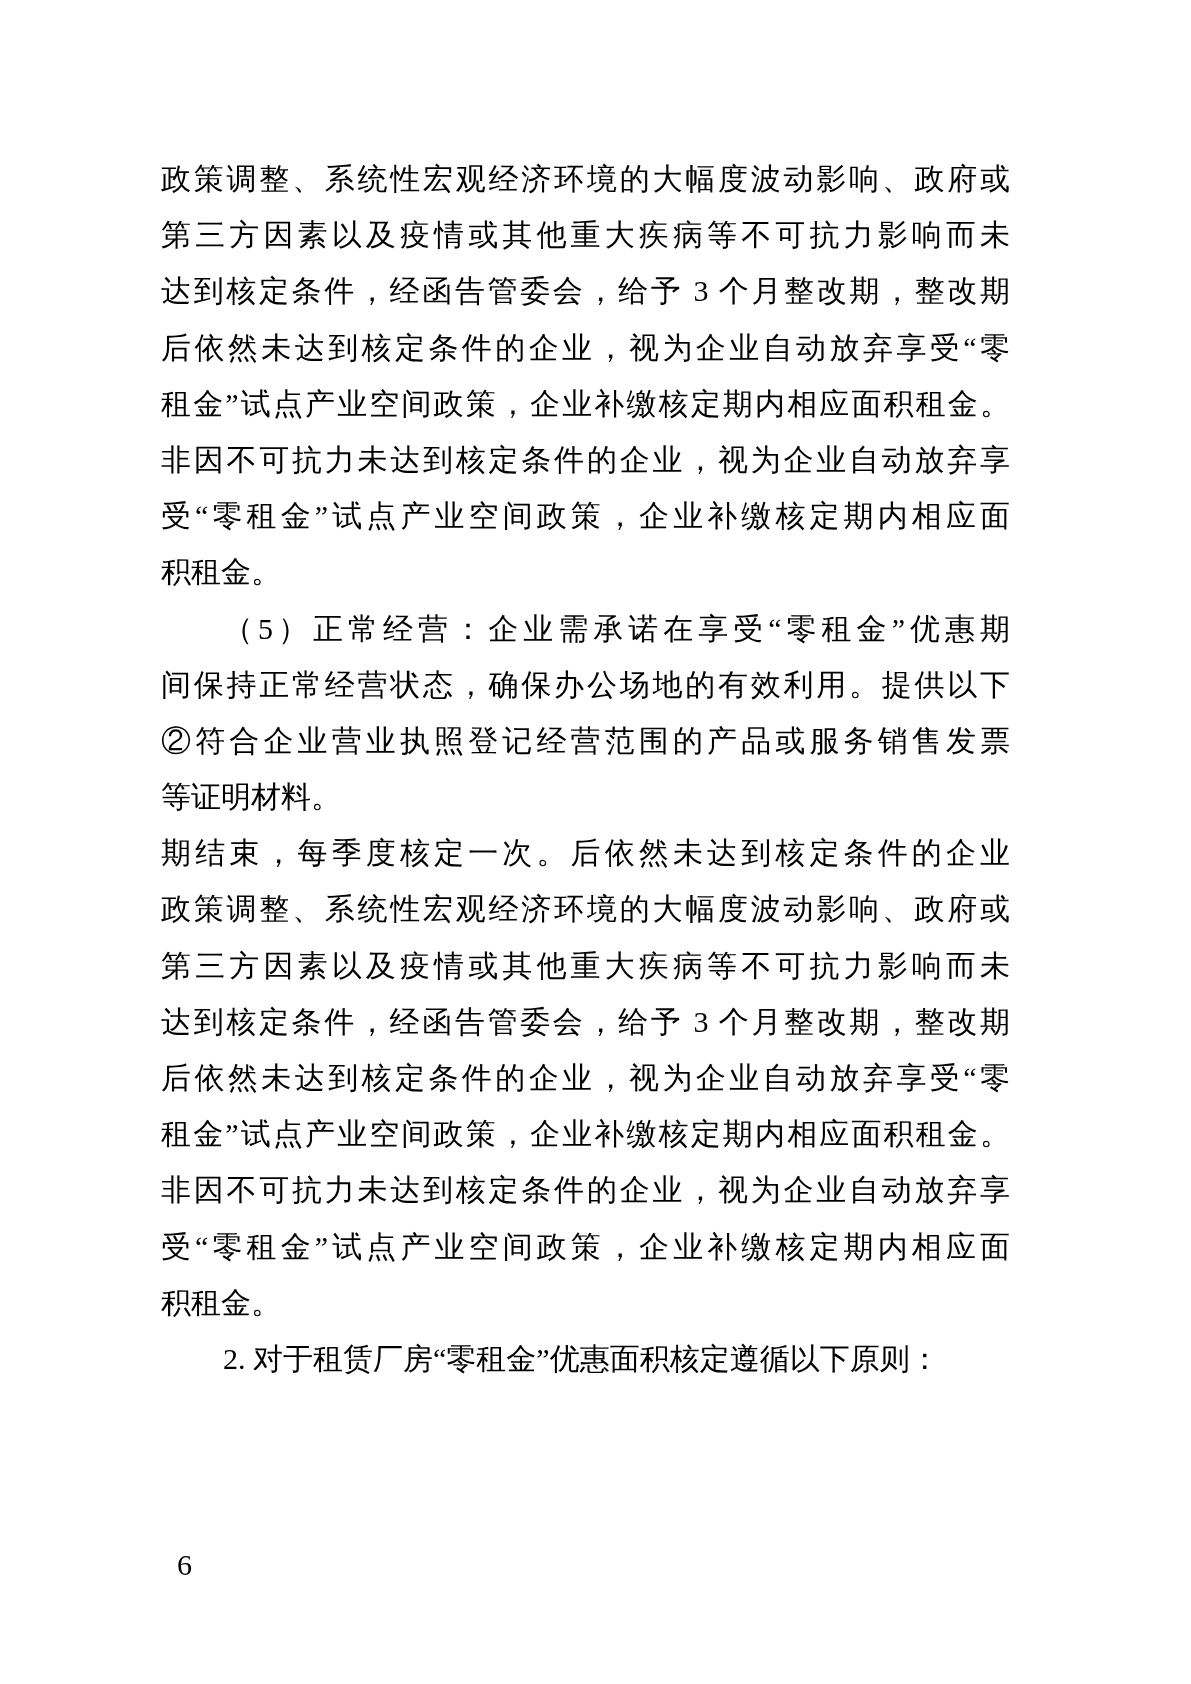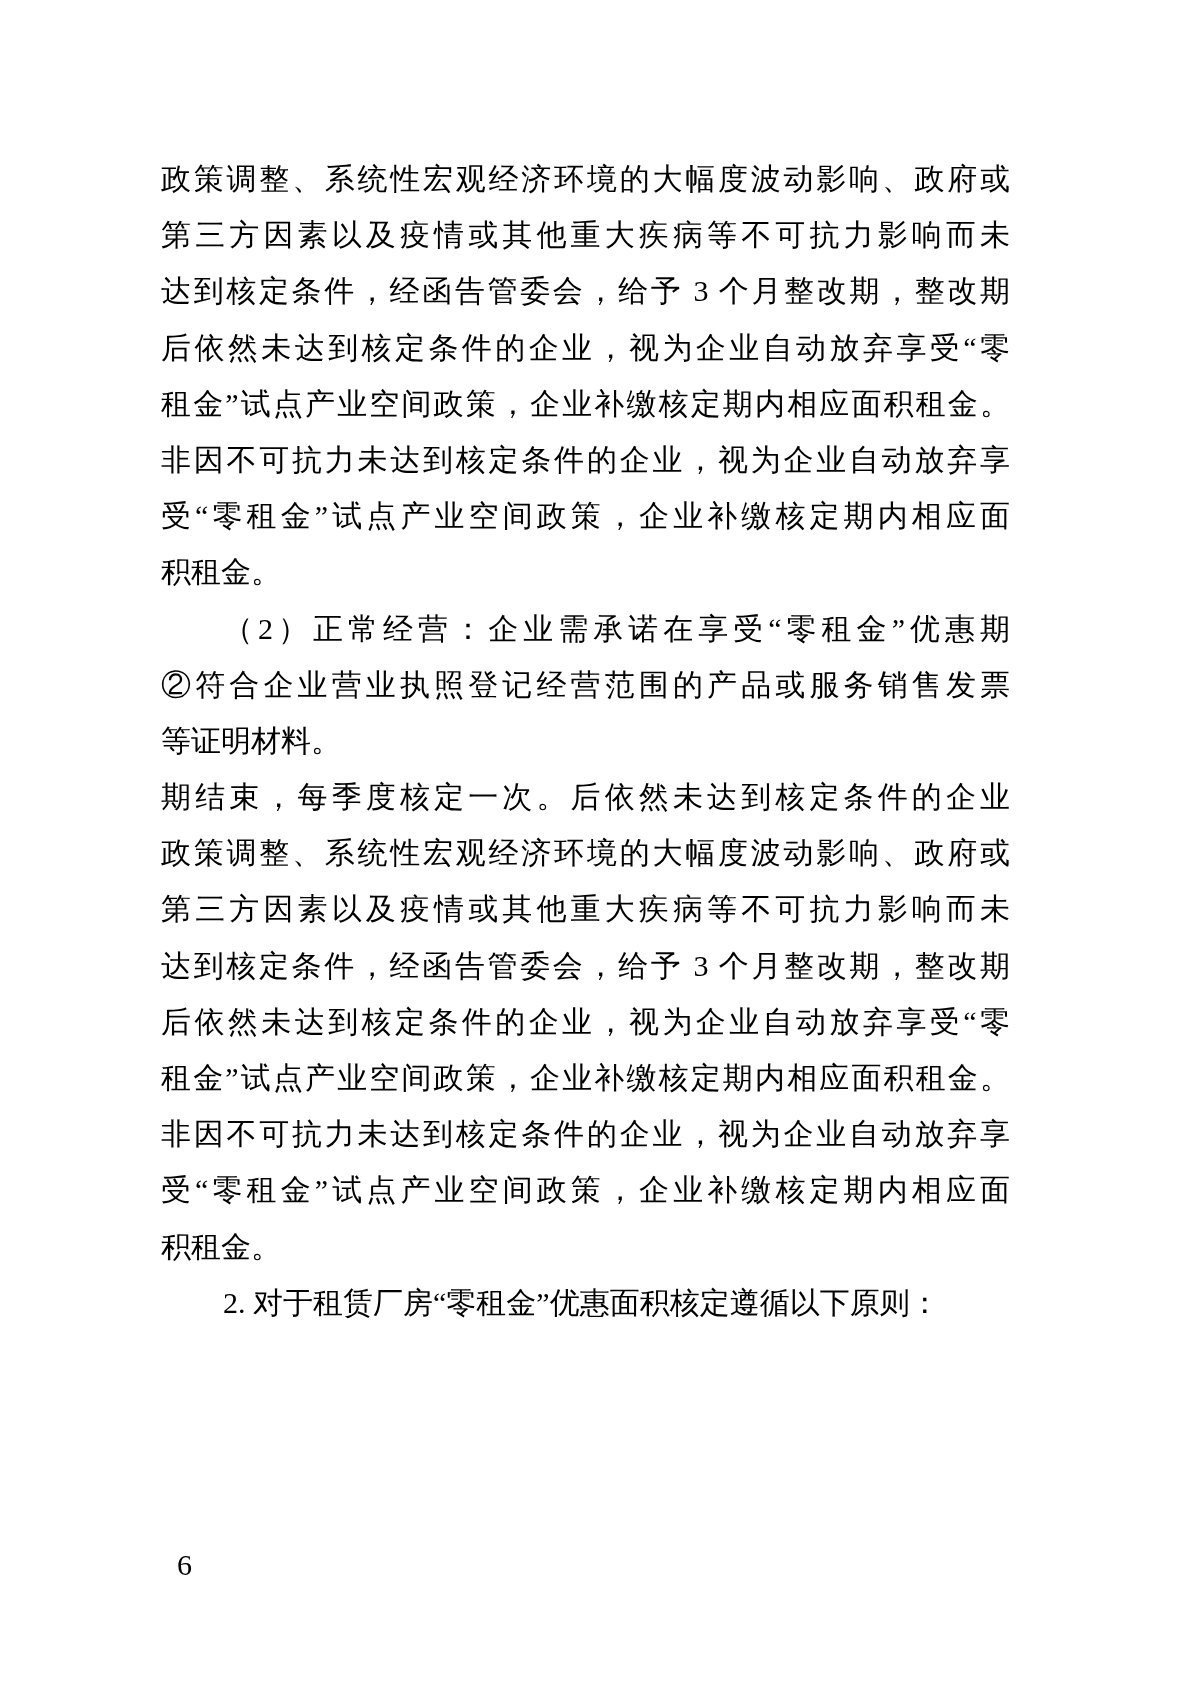--- a/index.html
+++ b/index.html
@@ -59,21 +59,22 @@
         <div class="line">政策调整、系统性宏观经济环境的大幅度波动影响、政府或</div>
         <div class="line">第三方因素以及疫情或其他重大疾病等不可抗力影响而未</div>
         <div class="line">达到核定条件，经函告管委会，给予 3 个月整改期，整改期</div>
         <div class="line">后依然未达到核定条件的企业，视为企业自动放弃享受“零</div>
         <div class="line">租金”试点产业空间政策，企业补缴核定期内相应面积租金。</div>
         <div class="line">非因不可抗力未达到核定条件的企业，视为企业自动放弃享</div>
         <div class="line">受“零租金”试点产业空间政策，企业补缴核定期内相应面</div>
         <div class="line last">积租金。</div>
       </div>
       <div class="paragraph">
-        <div class="line indent">（2）正常经营：企业需承诺在享受“零租金”优惠期</div>
+        <div class="line indent">（5）正常经营：企业需承诺在享受“零租金”优惠期</div>
+        <div class="line">间保持正常经营状态，确保办公场地的有效利用。提供以下</div>
         <div class="line">②符合企业营业执照登记经营范围的产品或服务销售发票</div>
         <div class="line last">等证明材料。</div>
       </div>
       <div class="paragraph">
         <div class="line">期结束，每季度核定一次。后依然未达到核定条件的企业</div>
         <div class="line">政策调整、系统性宏观经济环境的大幅度波动影响、政府或</div>
         <div class="line">第三方因素以及疫情或其他重大疾病等不可抗力影响而未</div>
         <div class="line">达到核定条件，经函告管委会，给予 3 个月整改期，整改期</div>
         <div class="line">后依然未达到核定条件的企业，视为企业自动放弃享受“零</div>
         <div class="line">租金”试点产业空间政策，企业补缴核定期内相应面积租金。</div>

